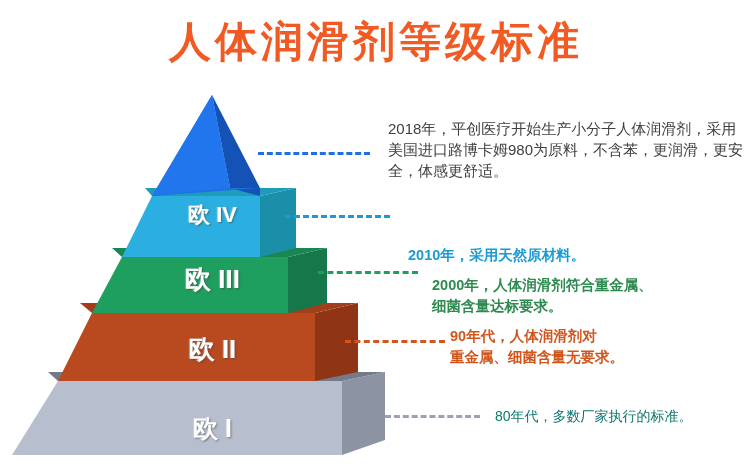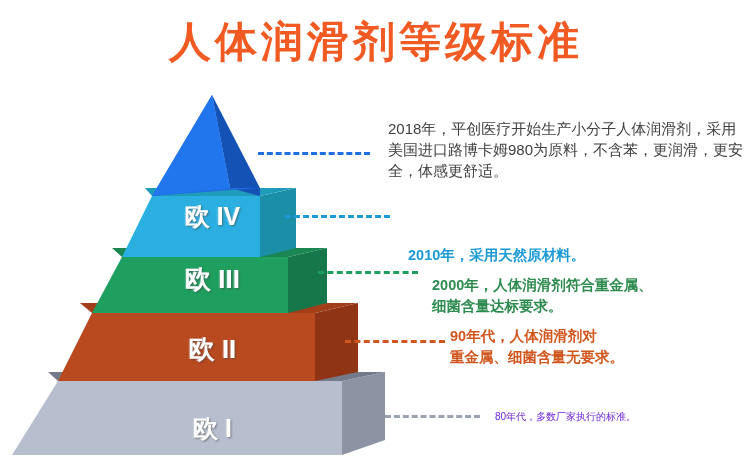--- a/index.html
+++ b/index.html
@@ -49,21 +49,21 @@
     color: #ffffff;
     font-weight: bold;
     text-align: center;
     text-shadow: 1px 1px 2px rgba(60,60,60,0.55),
                  -1px 0px 1px rgba(255,255,255,0.35);
     white-space: nowrap;
     user-select: none;
   }
 
   #label-5 { left: 158px; top: 138px; width: 110px; font-size: 23px; }
-  #label-4 { left: 140px; top: 200px; width: 145px; font-size: 25px; }
+  #label-4 { left: 140px; top: 200px; width: 145px; font-size: 22px; }
   #label-3 { left: 120px; top: 262px; width: 185px; font-size: 26px; }
   #label-2 { left: 100px; top: 332px; width: 225px; font-size: 26px; }
   #label-1 { left:  70px; top: 412px; width: 285px; font-size: 25px; }
 
   
   .dash {
     position: absolute;
     height: 0;
     border-top-width: 3px;
     border-top-style: dashed;
@@ -80,21 +80,21 @@
     font-size: 14.5px;
     line-height: 21px;
     font-weight: bold;
     white-space: pre-line;
     user-select: none;
   }
   #annot-5 { left: 388px; top: 118px; width: 356px; color: #404040; font-weight: normal; font-size: 15px; }
   #annot-4 { left: 408px; top: 205px; width: 330px; color: #1C9AD6; margin-top: 40px; }
   #annot-3 { left: 432px; top: 256px; width: 310px; color: #2E8B50; margin-top: 19px; }
   #annot-2 { left: 450px; top: 326px; width: 285px; color: #D1561E; }
-  #annot-1 { left: 495px; top: 406px; width: 250px; color: #6d28d9; font-weight: normal; font-size: 10px; }
+  #annot-1 { left: 495px; top: 406px; width: 250px; color: #0f766e; font-weight: normal; font-size: 14px; }
 </style>
 </head>
 <body>
 
 <div id="infographic">
 
   <div class="title">人体润滑剂等级标准</div>
 
   <svg class="pyramid-svg" viewBox="0 0 420 466">
 

